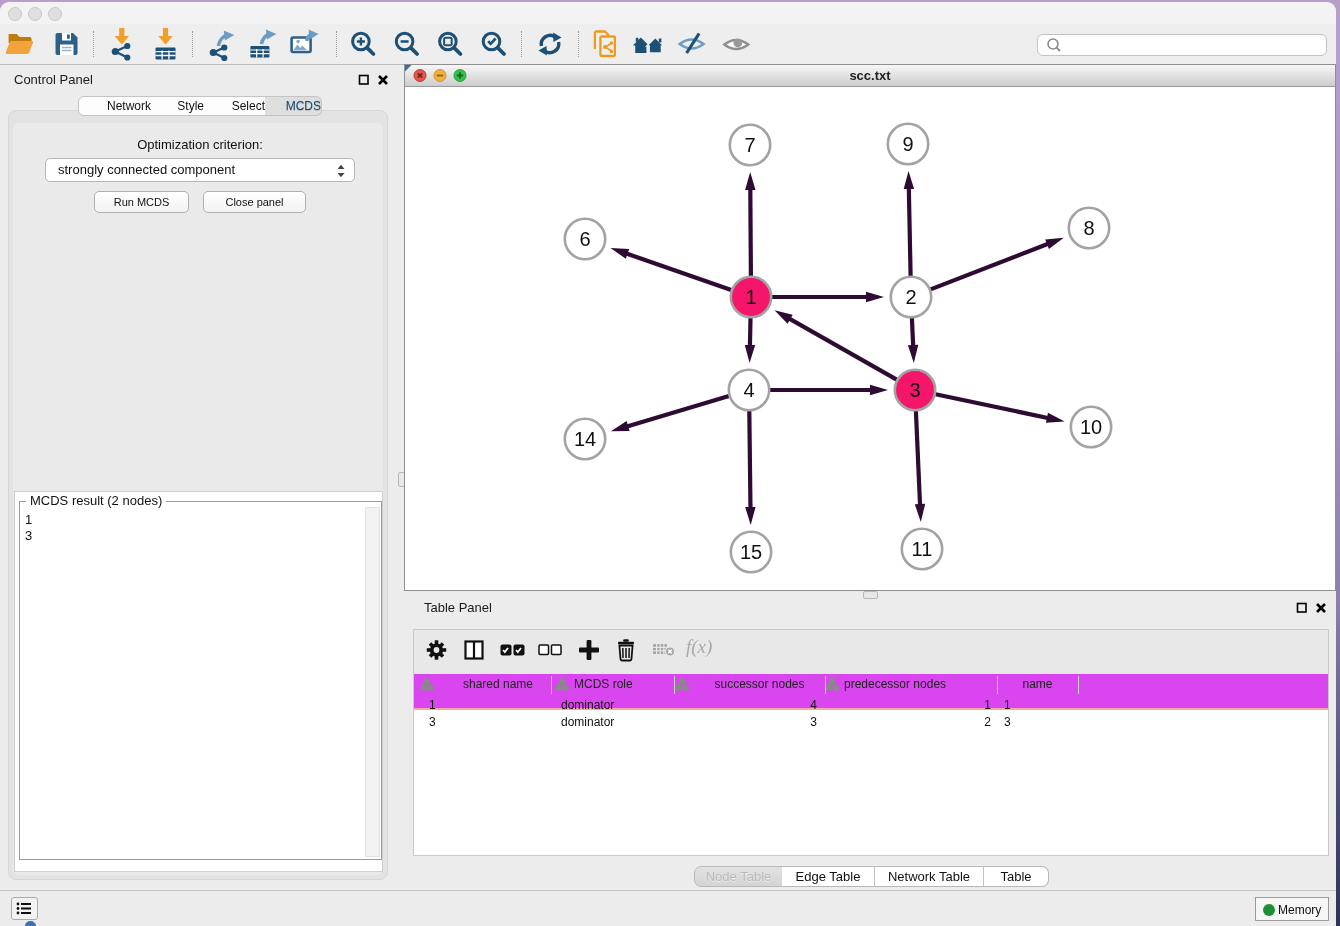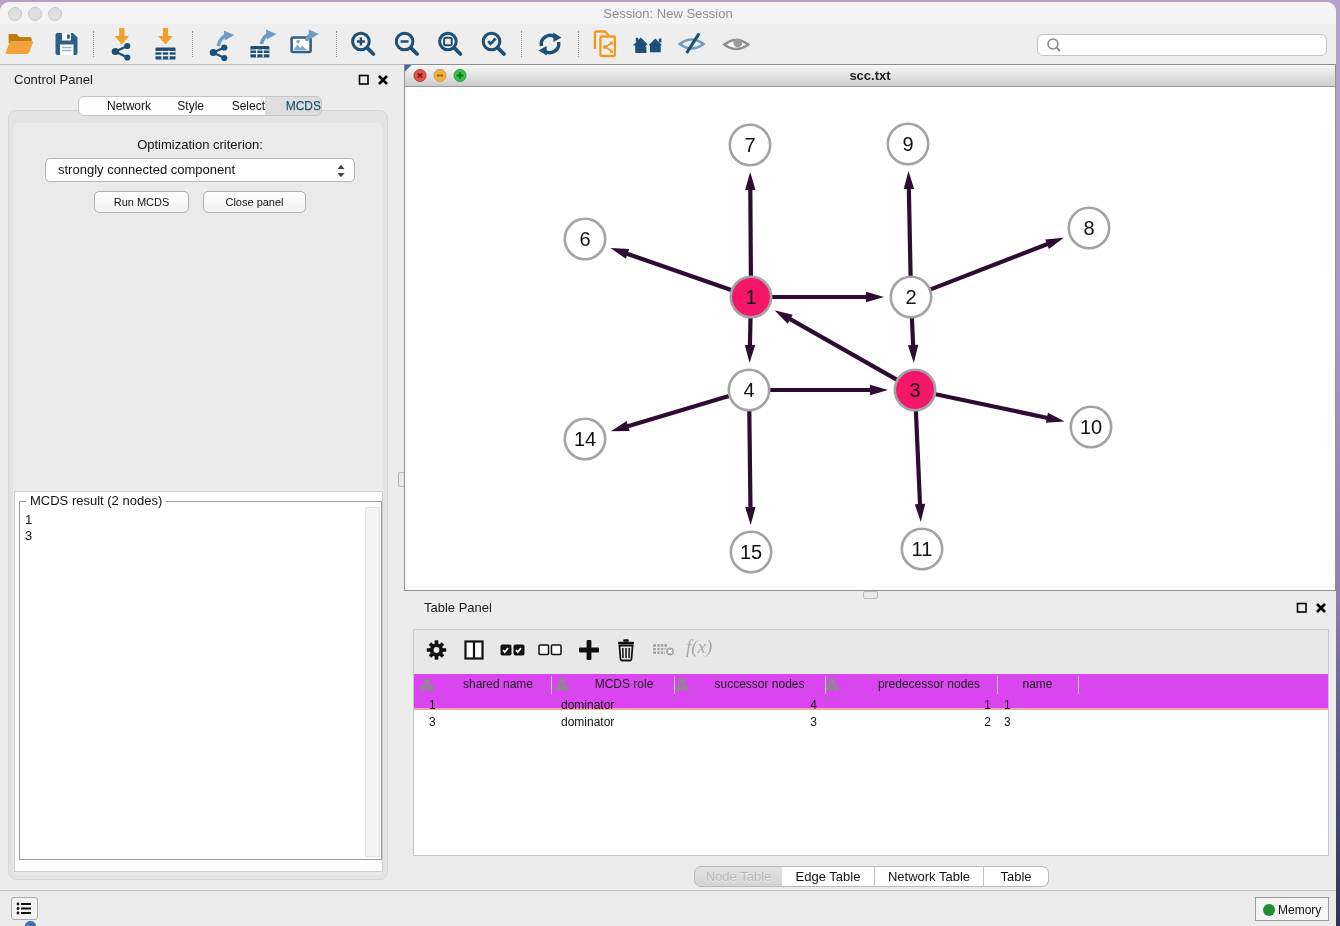--- a/index.html
+++ b/index.html
@@ -52,21 +52,20 @@
 #listbtn{position:absolute;left:11px;top:895px;width:27px;height:23px;background:#f3f3f3;
  border:1px solid #ababab;border-radius:3px;box-sizing:border-box}
 </style></head>
 <body>
 <div id="win">
 
 <div style="position:absolute;left:0;top:0;width:100%;height:22px;background:#f3f3f3;border-bottom:1px solid #dadada;border-radius:9px 9px 0 0"></div>
 <div class="tl" style="left:8px"></div>
 <div class="tl" style="left:28px"></div>
 <div class="tl" style="left:48px"></div>
-<div id="ttl">Session: New Session</div>
 
 <div id="toolbar">
 <svg id="tbsvg" width="1336" height="40" style="position:absolute;left:0;top:0">
 <g transform="translate(21.6,20)">
  <path d="M-13,-10 h8 l3,3 h10 a2,2 0 0 1 2,2 v4 h-23 z" fill="#c07b0d"></path>
  <path d="M-14.2,10 a1.6,1.6 0 0 1 -1.5,-2.1 l3.8,-9.6 a2.2,2.2 0 0 1 2,-1.4 h19.7 a1.6,1.6 0 0 1 1.5,2.1 l-3.8,9.6 a2.2,2.2 0 0 1 -2,1.4 z" fill="#f3a33b"></path>
 </g>
 <g transform="translate(66.5,20)">
  <path d="M-9,-11 h15.5 l4.5,4.5 v15.5 a2,2 0 0 1 -2,2 h-18 a2,2 0 0 1 -2,-2 v-18 a2,2 0 0 1 2,-2 z" fill="#2d6089"></path>
  <rect x="-4.5" y="-11" width="9" height="7.5" fill="#fff"></rect>
@@ -392,23 +391,23 @@
               <path d="M6,3.6 v2 M2.5,7.4 v-1.8 h7 v1.8" fill="none" stroke-width="1.2"></path>
             </g>
    </g>
   </svg>
   <div class="hsep" style="left:137px"></div>
   <div class="hsep" style="left:260px"></div>
   <div class="hsep" style="left:411px"></div>
   <div class="hsep" style="left:583px"></div>
   <div class="hsep" style="left:664px"></div>
   <div class="hlab" style="left:31px;width:106px;text-align:center">shared name</div>
-  <div class="hlab" style="left:160px;width:100px;text-align:center">MCDS role</div>
+  <div class="hlab" style="left:160px;width:100px;text-align:left">MCDS role</div>
   <div class="hlab" style="left:280px;width:131px;text-align:center">successor nodes</div>
-  <div class="hlab" style="left:413px;width:153px;text-align:right">predecessor nodes</div>
+  <div class="hlab" style="left:430px;width:153px;text-align:left">predecessor nodes</div>
   <div class="hlab" style="left:583px;width:81px;text-align:center">name</div>
  </div>
  <div id="trows">
   <div class="cell" style="left:15px;top:68px">1</div>
   <div class="cell" style="left:147px;top:68px">dominator</div>
   <div class="cell" style="left:260px;top:68px;width:143px;text-align:right">4</div>
   <div class="cell" style="left:411px;top:68px;width:166px;text-align:right">1</div>
   <div class="cell" style="left:590px;top:68px">1</div>
   <div class="cell" style="left:15px;top:85px">3</div>
   <div class="cell" style="left:147px;top:85px">dominator</div>

